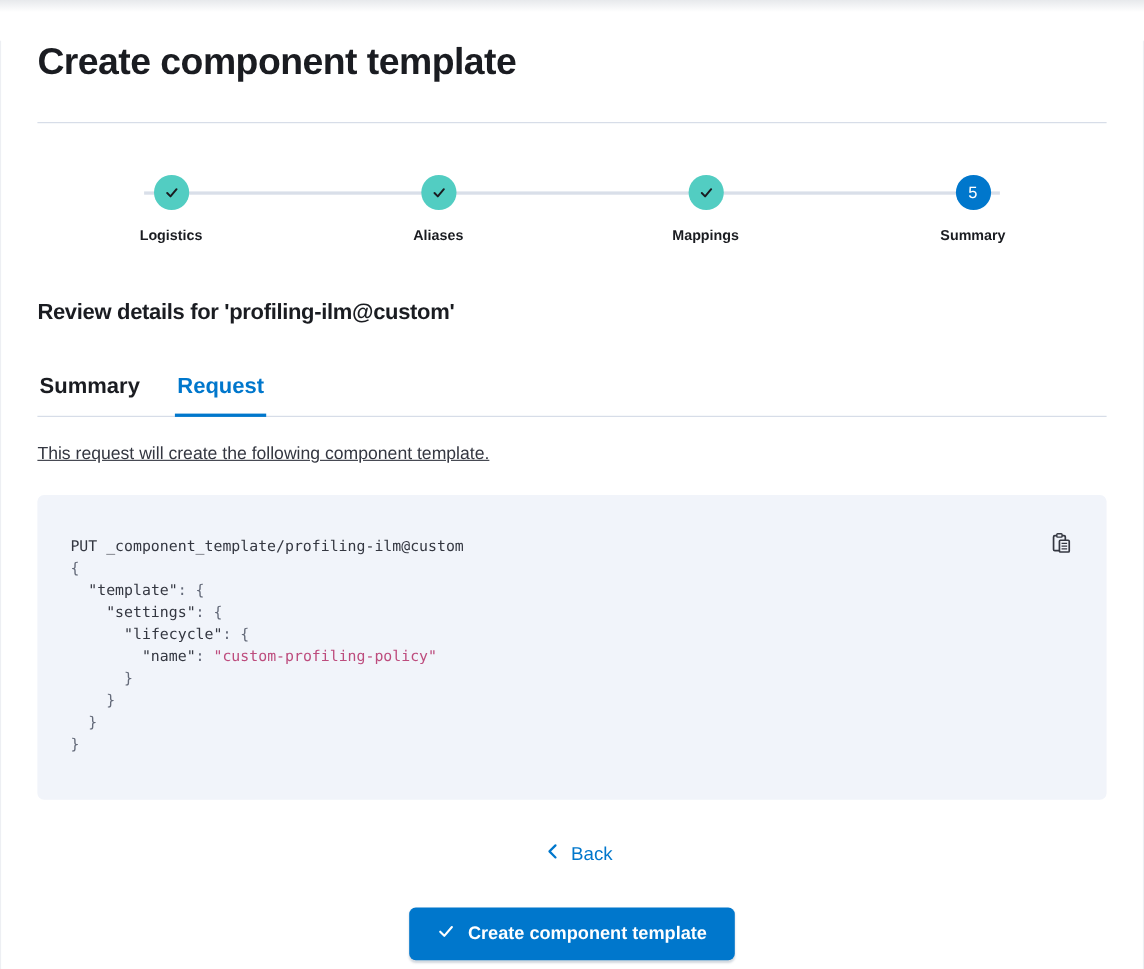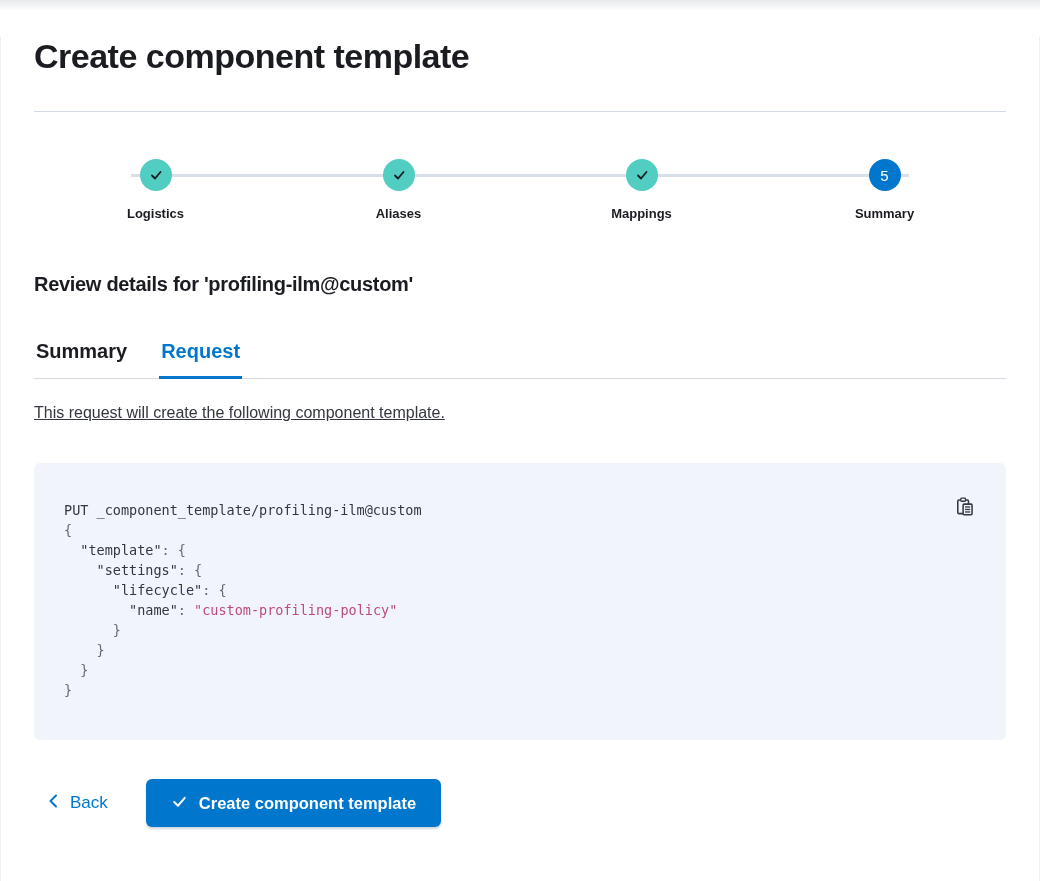--- a/index.html
+++ b/index.html
@@ -114,21 +114,21 @@
   }
   .request-description{
     margin-top:25px;
     font-size:16px;
     color:var(--text);
     text-decoration:underline;
   }
   
   .code-block{
     position:relative;
-    margin-top:41px;
+    margin-top:28px;
     background:var(--code-bg);
     border-radius:6px;
     padding:37px 30px 40px 30px;
     min-height:260px;
   }
   .code-line{
     font-family:"DejaVu Sans Mono", monospace;
     font-size:13.5px;
     line-height:20px;
     white-space:pre;
@@ -144,20 +144,21 @@
     width:24px;height:24px;
     background:none;border:none;cursor:pointer;
     display:flex;align-items:center;justify-content:center;
   }
   
   .footer{
     margin-top:39px;
     display:flex;
     align-items:center;
     gap:38px;
+    flex-direction:column;
   }
   .back-link{
     display:flex;align-items:center;gap:10px;
     margin-left:13px;
     background:none;border:none;cursor:pointer;
     font-family:"Liberation Sans",sans-serif;
     font-size:17px;font-weight:500;
     color:var(--primary);
   }
   .submit-button{

